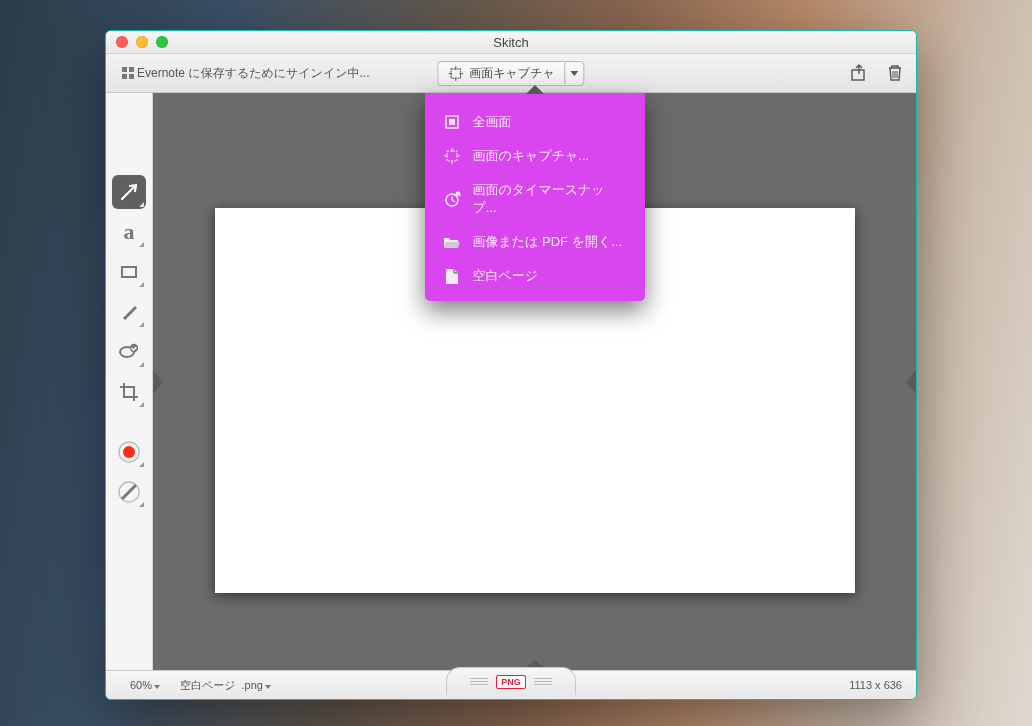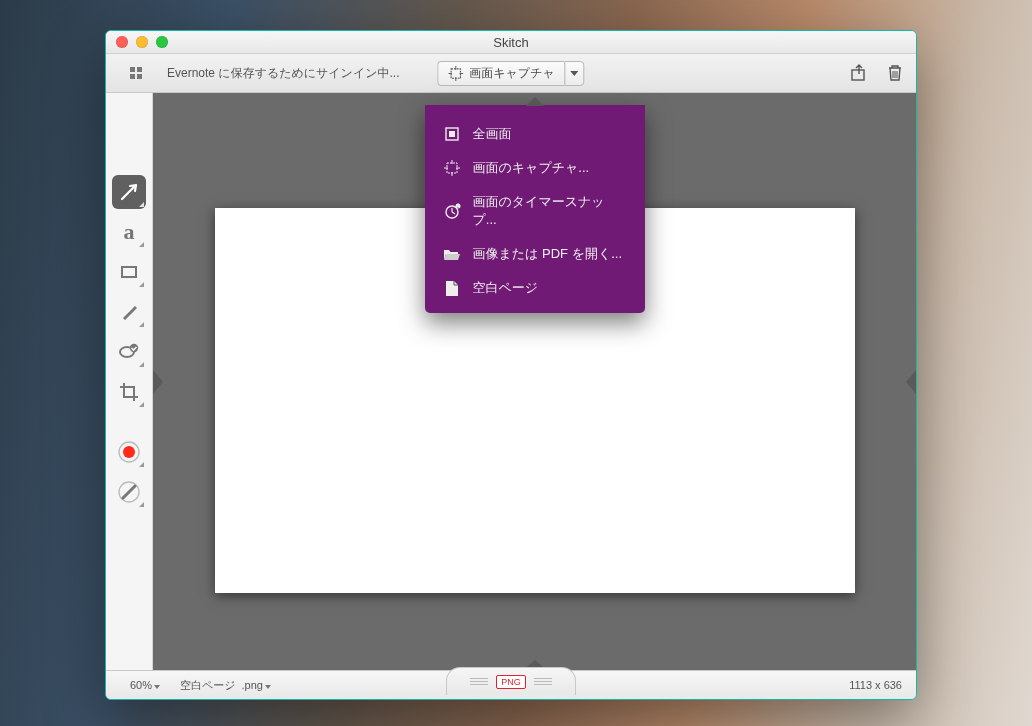--- a/index.html
+++ b/index.html
@@ -64,22 +64,22 @@
   
   .toolbar {
     height: 38px;
     background: linear-gradient(#f2f2f2,#e4e4e4);
     border-bottom: 1px solid #c8c8c8;
     display: flex;
     align-items: center;
     position: relative;
   }
   .tb-left {
-    display:flex; align-items:center; gap:25px;
-    margin-left:24px; font-size:12px; color:#555;
+    display:flex; align-items:center; gap:3px;
+    margin-left:16px; font-size:12px; color:#555;
   }
   .grid-icon{
     display:inline-grid; grid-template-columns:repeat(2,5px); grid-template-rows:repeat(2,5px); gap:2px;
   }
   .grid-icon span{background:#777;}
   .capture-group{
     position:absolute; left:50%; transform:translateX(-50%);
     display:flex; align-items:stretch;
   }
   .capture-btn{
@@ -122,24 +122,23 @@
     width:640px; height:385px; background:#fff; box-shadow:0 3px 12px rgba(0,0,0,.5);
     margin-top:38px;
   }
   .edge-arrow{position:absolute; width:0;height:0;}
   .edge-arrow.left{left:0;top:50%;transform:translateY(-50%);border-top:12px solid transparent;border-bottom:12px solid transparent;border-left:10px solid #5a5a5a;}
   .edge-arrow.right{right:0;top:50%;transform:translateY(-50%);border-top:12px solid transparent;border-bottom:12px solid transparent;border-right:10px solid #5a5a5a;}
   .edge-arrow.bottom{bottom:0;left:50%;transform:translateX(-50%);border-left:12px solid transparent;border-right:12px solid transparent;border-bottom:10px solid #5a5a5a;}
   
   .dropdown{
     position:absolute; top:0; left:50%; transform:translateX(-50%);
-    width:220px; background:#701a75; border-radius:0 0 5px 5px;
+    width:220px; background:#d946ef; border-radius:0 0 5px 5px;
     padding:12px 0 8px; box-shadow:0 10px 24px rgba(0,0,0,.5);
     z-index:5;
-    margin-top:12px;
   }
   .dropdown::before{
     content:""; position:absolute; top:-8px; left:50%; transform:translateX(-50%);
     width:0;height:0;border-left:9px solid transparent;border-right:9px solid transparent;border-bottom:9px solid #565656;
   }
   .dd-item{
     display:flex; align-items:center; gap:12px;
     padding:8px 18px; color:#f0f0f0; font-size:13px; cursor:pointer;
   }
   .dd-ico{width:18px;height:18px;display:flex;align-items:center;justify-content:center;flex-shrink:0;}
@@ -156,21 +155,21 @@
   }
   .notch{
     position:absolute; inset:0;
     background:linear-gradient(#f6f6f6,#e8e8e8);
     border:1px solid #c8c8c8; border-bottom:none;
     border-radius:14px 14px 0 0;
     display:flex; align-items:center; justify-content:center; gap:8px;
   }
   .ext-badge{
     padding:1px 4px; font-size:9px; background:#fff; color:#d23;
-    border:1px solid #d23; border-radius:2px; font-weight:normal;
+    border:1px solid #d23; border-radius:2px; font-weight:bold;
   }
   .hlines{display:flex;flex-direction:column;gap:2px;}
   .hlines span{width:18px;height:1px;background:#bbb;display:block;}
   .tri-down-sm{width:0;height:0;border-left:3px solid transparent;border-right:3px solid transparent;border-top:4px solid #777;display:inline-block;margin-left:2px;}
 </style>
 </head>
 <body>
 <div class="desktop"></div>
 
 <div class="window">

